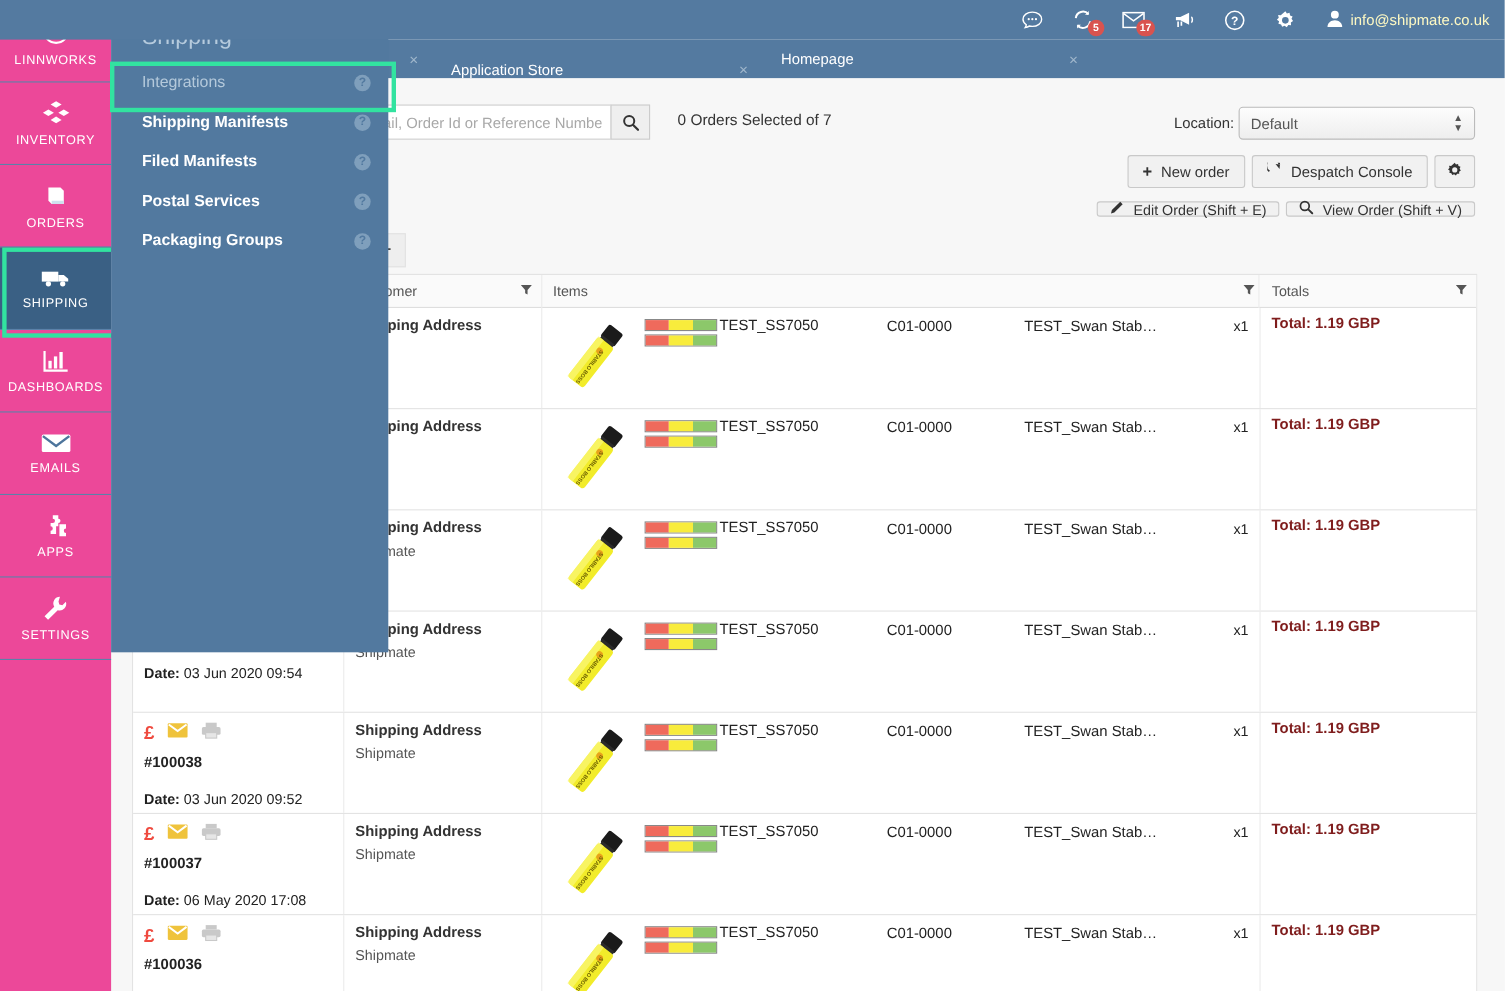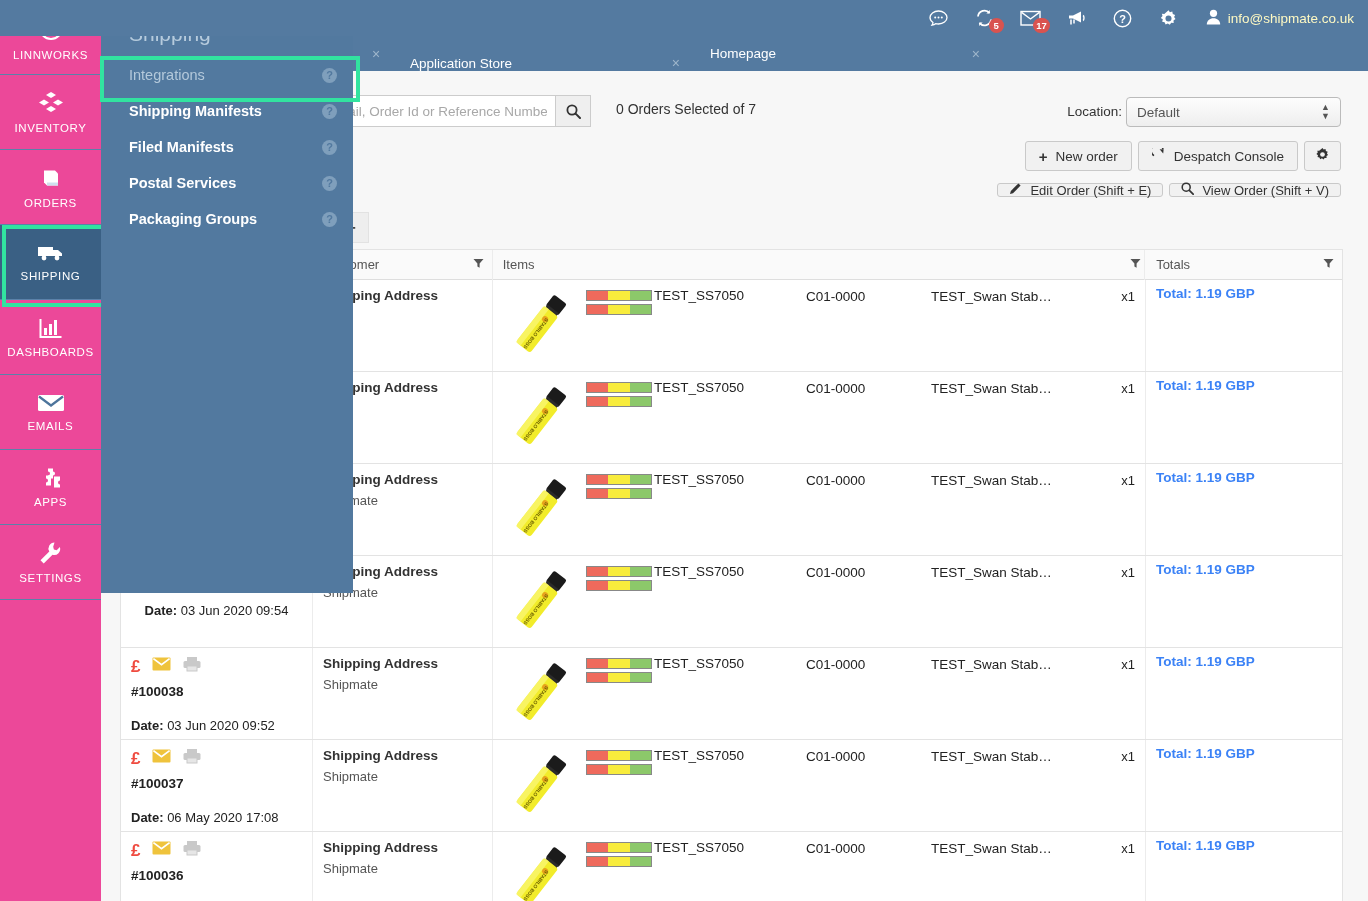--- a/index.html
+++ b/index.html
@@ -191,21 +191,21 @@
   .cbrow + .cbrow { margin-top: 3px; }
   .cb { flex: 1; }
   .cb.r { background: #ef6a5c; }
   .cb.y { background: #f8ec3c; }
   .cb.g { background: #8cc86a; }
   .sku { font-size: 13.5px; color: #222; margin-top: 3px; }
 
   .ccode { font-size: 13.5px; color: #222; }
   .pname { font-size: 13.5px; color: #222; }
   .qty { font-size: 13px; color: #222; text-align: right; }
-  .total { font-size: 13.5px; font-weight: bold; color: #3b82f6; }
+  .total { font-size: 13.5px; font-weight: bold; color: #7f1d1d; }
 
   .hl-svg { display:block; }
 </style>
 </head>
 <body>
 
 <div id="app">
 
   <div class="topbar">
     <div class="topbar-icons">
@@ -551,21 +551,21 @@
               <div style="margin-left:2px;margin-top:2px;" class="sku">TEST_SS7050</div>
               <div class="ccode" style="margin-left:62px;margin-top:3px;width:120px;">C01-0000</div>
               <div class="pname" style="margin-left:5px;margin-top:3px;width:190px;">TEST_Swan Stab…</div>
               <div class="qty" style="margin-left:auto;margin-top:3px;">x1</div>
             </div>
             <div class="td" style="width:196px;border-right:none;padding-top:6px;">
               <div class="total">Total: 1.19 GBP</div>
             </div>
           </div>
           <div class="tr">
-            <div class="td" style="width:192px;text-align:center;">
+            <div class="td" style="width:192px;">
               <div class="cell-order-icons">
                 <span class="pound">£</span>
                 <span><svg width="19" height="14" viewBox="0 0 19 14">
                     <rect x="0.5" y="0.5" width="18" height="13" rx="1" fill="#efc33c"></rect>
                     <path d="M1.4 1.6l8.1 6 8.1-6" fill="none" stroke="#fff" stroke-width="1.8"></path>
                   </svg></span>
                 <span><svg width="18" height="16" viewBox="0 0 18 16">
                     <rect x="4" y="1" width="10" height="4" fill="#c9c9c9"></rect>
                     <rect x="0.5" y="5" width="17" height="7" rx="1.5" fill="#c9c9c9"></rect>
                     <rect x="4" y="10" width="10" height="5" fill="#e6e6e6" stroke="#c9c9c9"></rect>

